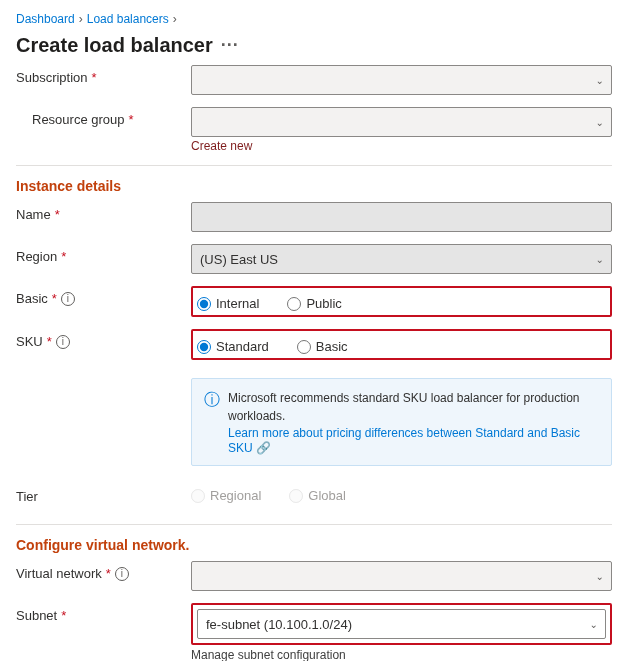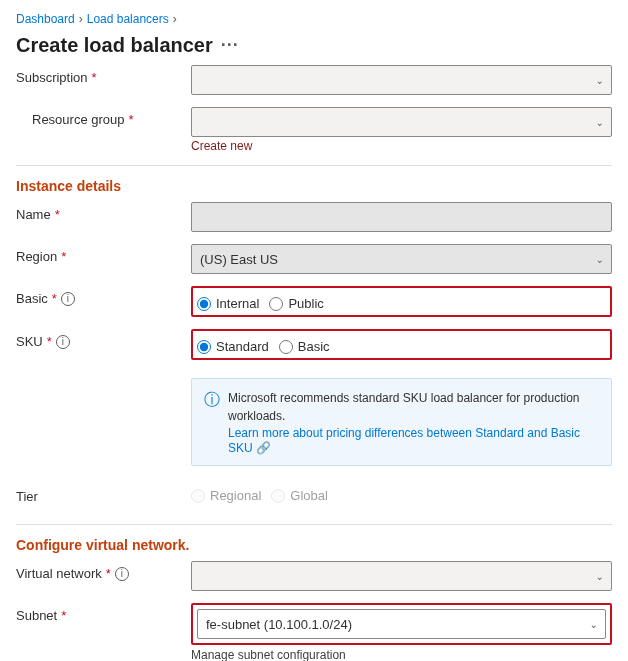--- a/index.html
+++ b/index.html
@@ -109,21 +109,21 @@
       font-size: 12px;
       text-decoration: none;
       cursor: pointer;
       display: block;
       margin-top: 2px;
     }
 
     .radio-group {
       display: flex;
       align-items: center;
-      gap: 10px;
+      gap: 28px;
       padding-top: 4px;
     }
     .radio-item {
       display: flex;
       align-items: center;
       gap: 5px;
       cursor: pointer;
     }
     .radio-item input[type="radio"] {
       accent-color: #0078d4;

